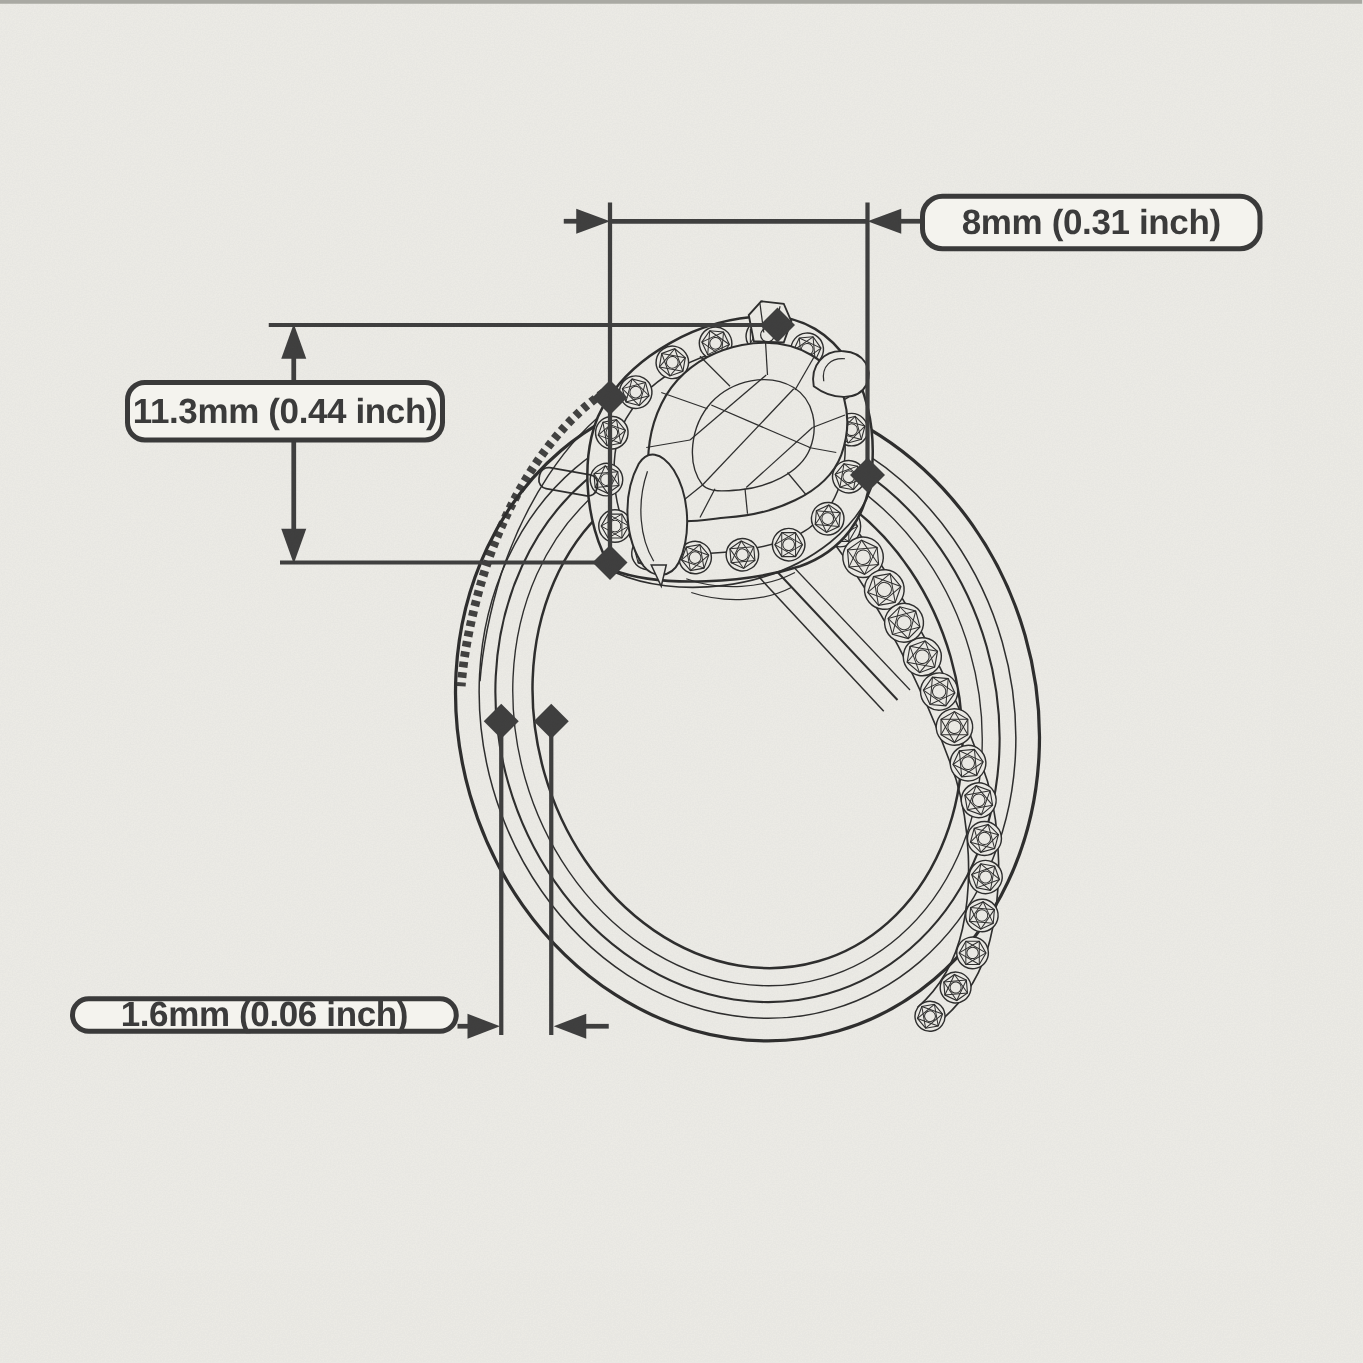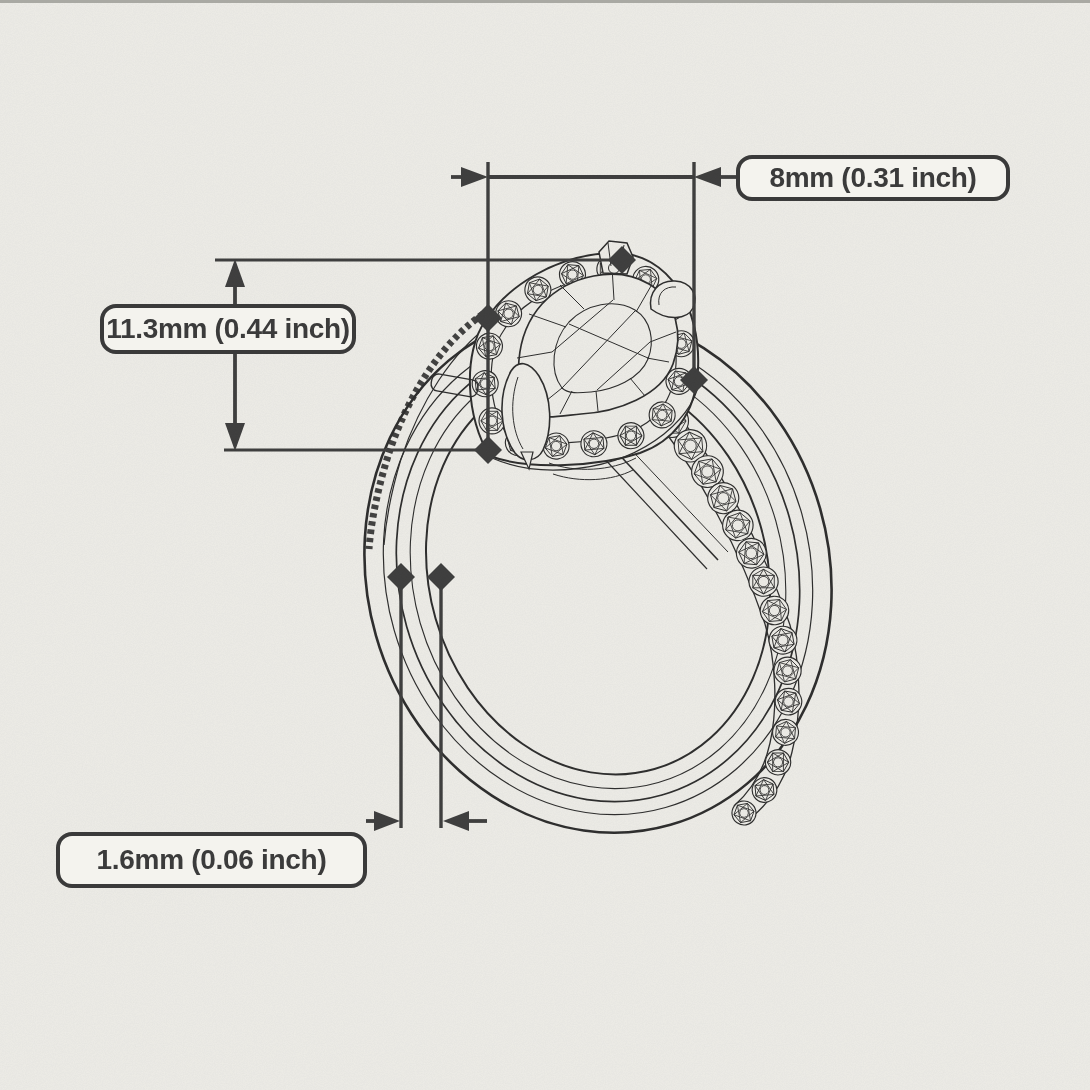--- a/index.html
+++ b/index.html
@@ -10,23 +10,23 @@
   }
   #drawing{position:absolute;left:0;top:0;}
   .dim-label{
     position:absolute;box-sizing:border-box;
     display:flex;align-items:center;justify-content:center;
     border:4px solid #3a3a3a;border-radius:16px;
     background:#f4f3ee;color:#3b3b3b;
     font-size:28px;font-weight:bold;letter-spacing:-0.3px;
     z-index:5;white-space:nowrap;
   }
-  #label-width {left:736px;top:155px;width:274px;height:46px;}
+  #label-width {left:736px;top:155px;width:274px;height:46px;border-radius:18px;}
   #label-height{left:100px;top:304px;width:256px;height:50px;}
-  #label-band  {left:56px; top:832px;width:311px;height:56px;}
+  #label-band  {left:56px; top:797px;width:311px;height:30px;}
   #topedge{position:absolute;left:0;top:0;width:1090px;height:3px;background:#a9a9a3;z-index:8;}
 </style>
 </head>
 <body>
 
 <div id="stage">
   <div id="topedge"></div>
 
   <svg id="drawing" width="1090" height="1090" viewBox="0 0 1090 1090">
     <defs>

